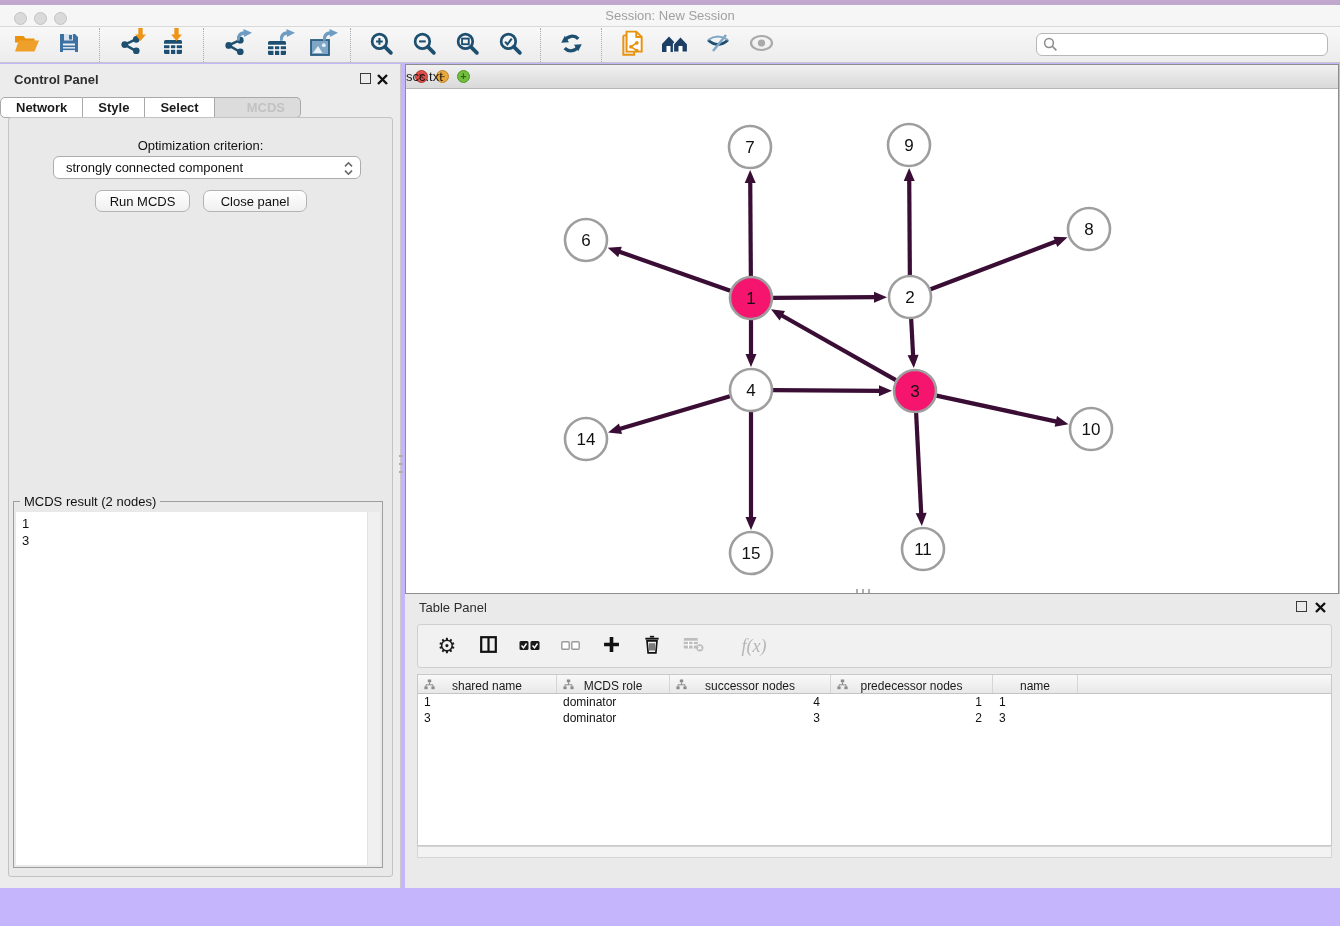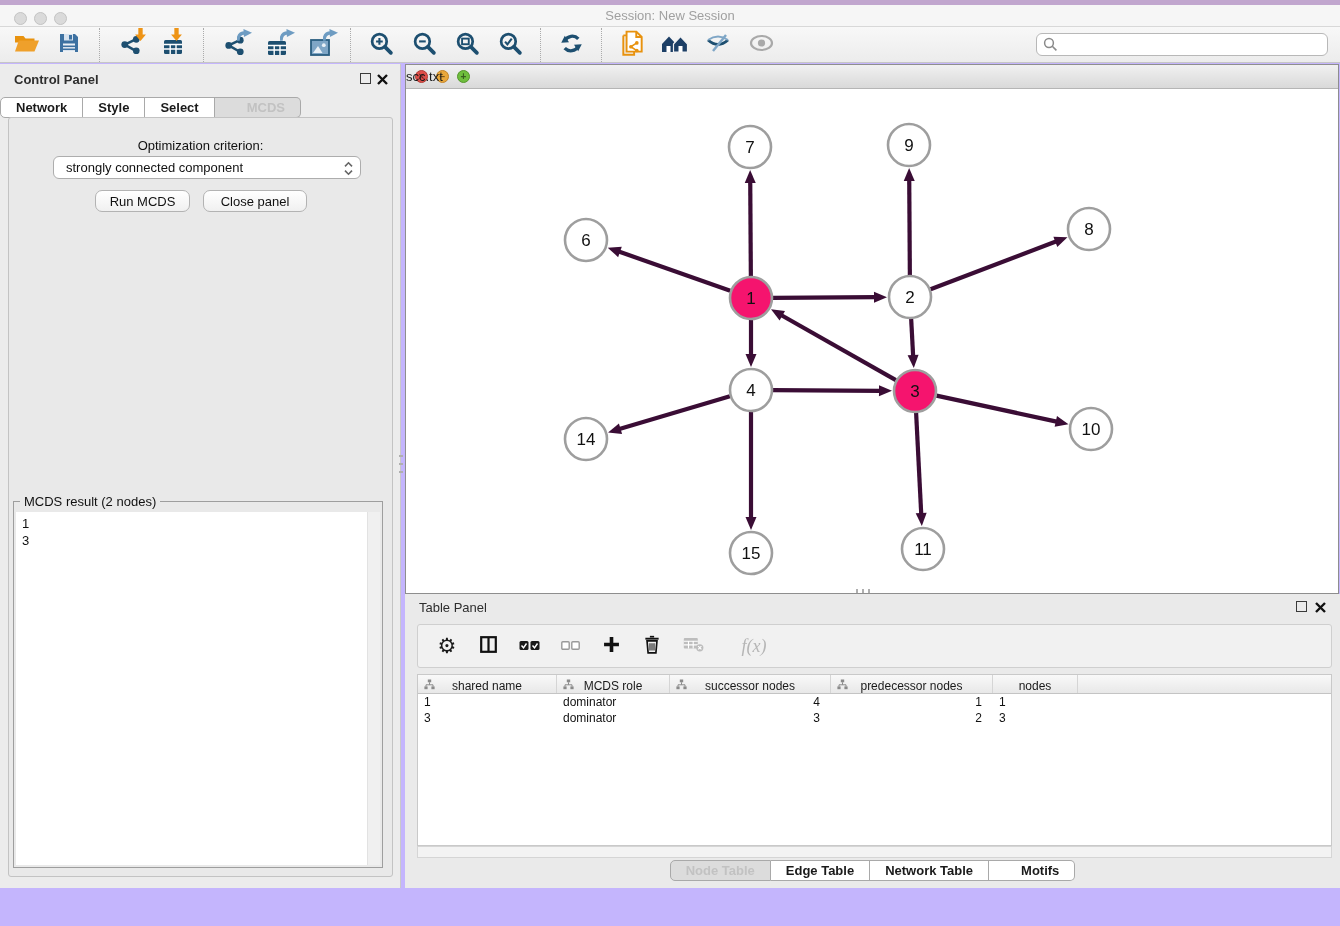--- a/index.html
+++ b/index.html
@@ -476,21 +476,21 @@
           <div class="tp-th" style="width: 162px;">
             <span class="sorticon"><svg width="11" height="11" viewBox="0 0 11 11">
                 <rect x="3.8" y="0.5" width="3.4" height="2.8" fill="#8A8A8A"></rect>
                 <path d="M5.5 3.3 V5.8 M2 5.8 H9 M2 5.8 V7.4 M9 5.8 V7.4" stroke="#8A8A8A" stroke-width="1" fill="none"></path>
                 <rect x="0.4" y="7.4" width="3.2" height="2.8" fill="#8A8A8A"></rect>
                 <rect x="7.4" y="7.4" width="3.2" height="2.8" fill="#8A8A8A"></rect>
               </svg></span>
             <span>predecessor nodes</span>
           </div>
           <div class="tp-th" style="width: 85px;">
-            <span>nodes</span>
+            <span>name</span>
           </div>
         </div>
       <div id="tp-body">
           <div class="tp-row">
             <div class="tp-td" style="width: 139px;">1</div>
             <div class="tp-td" style="width: 113px;">dominator</div>
             <div class="tp-td r" style="width: 161px;">4</div>
             <div class="tp-td r" style="width: 162px;">1</div>
             <div class="tp-td" style="width: 85px;">1</div>
           </div>
@@ -499,22 +499,16 @@
             <div class="tp-td" style="width: 113px;">dominator</div>
             <div class="tp-td r" style="width: 161px;">3</div>
             <div class="tp-td r" style="width: 162px;">2</div>
             <div class="tp-td" style="width: 85px;">3</div>
           </div>
         </div>
     </div>
 
     <div class="tp-hscroll"></div>
 
-    <div class="tp-tabs" id="tp-tabs">
-        <div class="seg-tab selected">Node Table</div>
-        <div class="seg-tab">Edge Table</div>
-        <div class="seg-tab">Network Table</div>
-        <div class="seg-tab">Motifs</div>
-      </div>
   </div>
 
 
 </div>
 
 </body></html>

